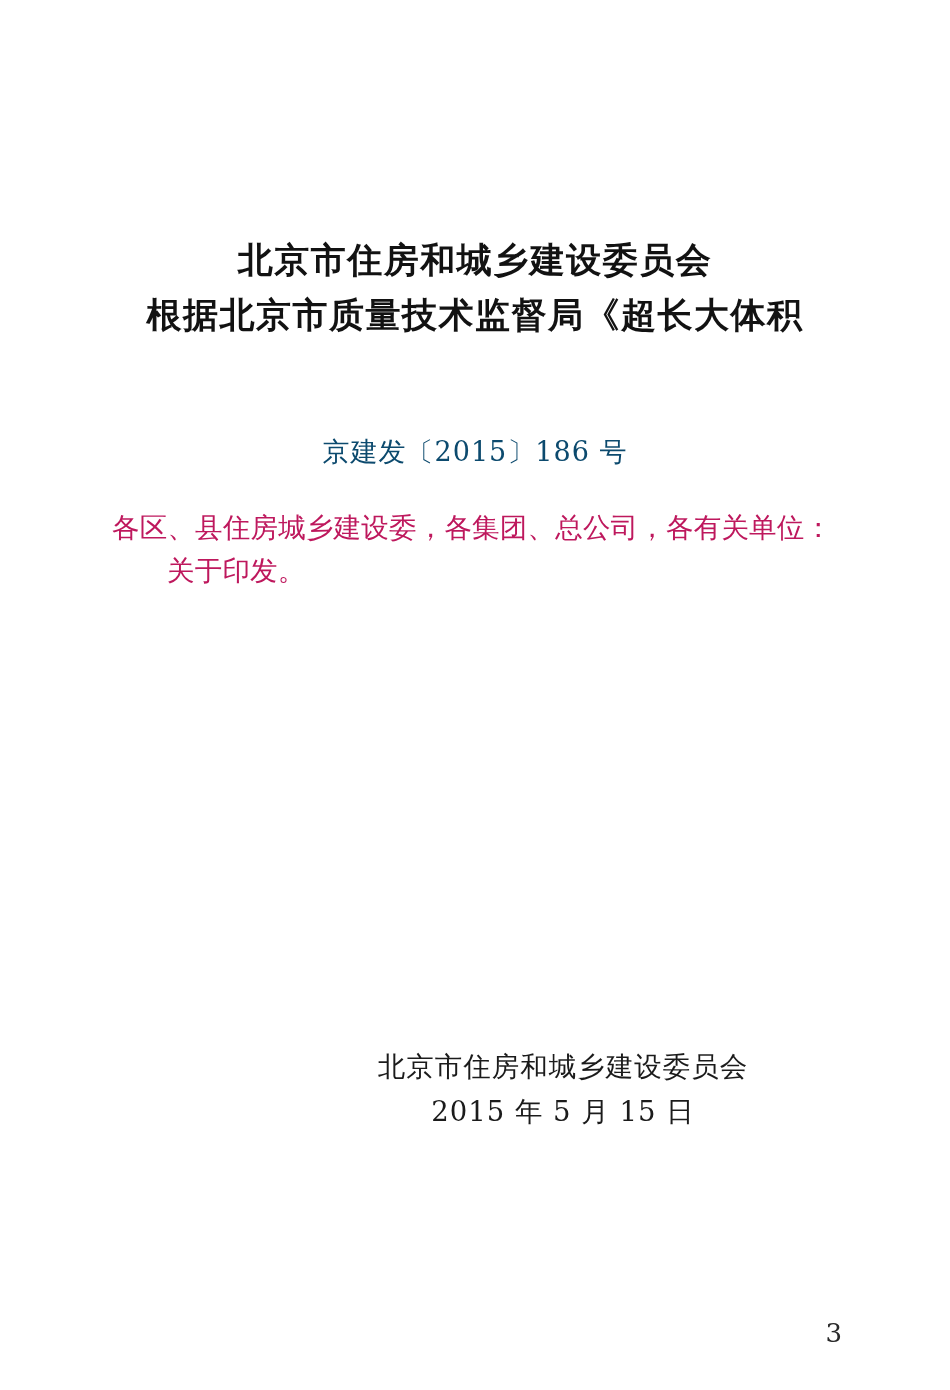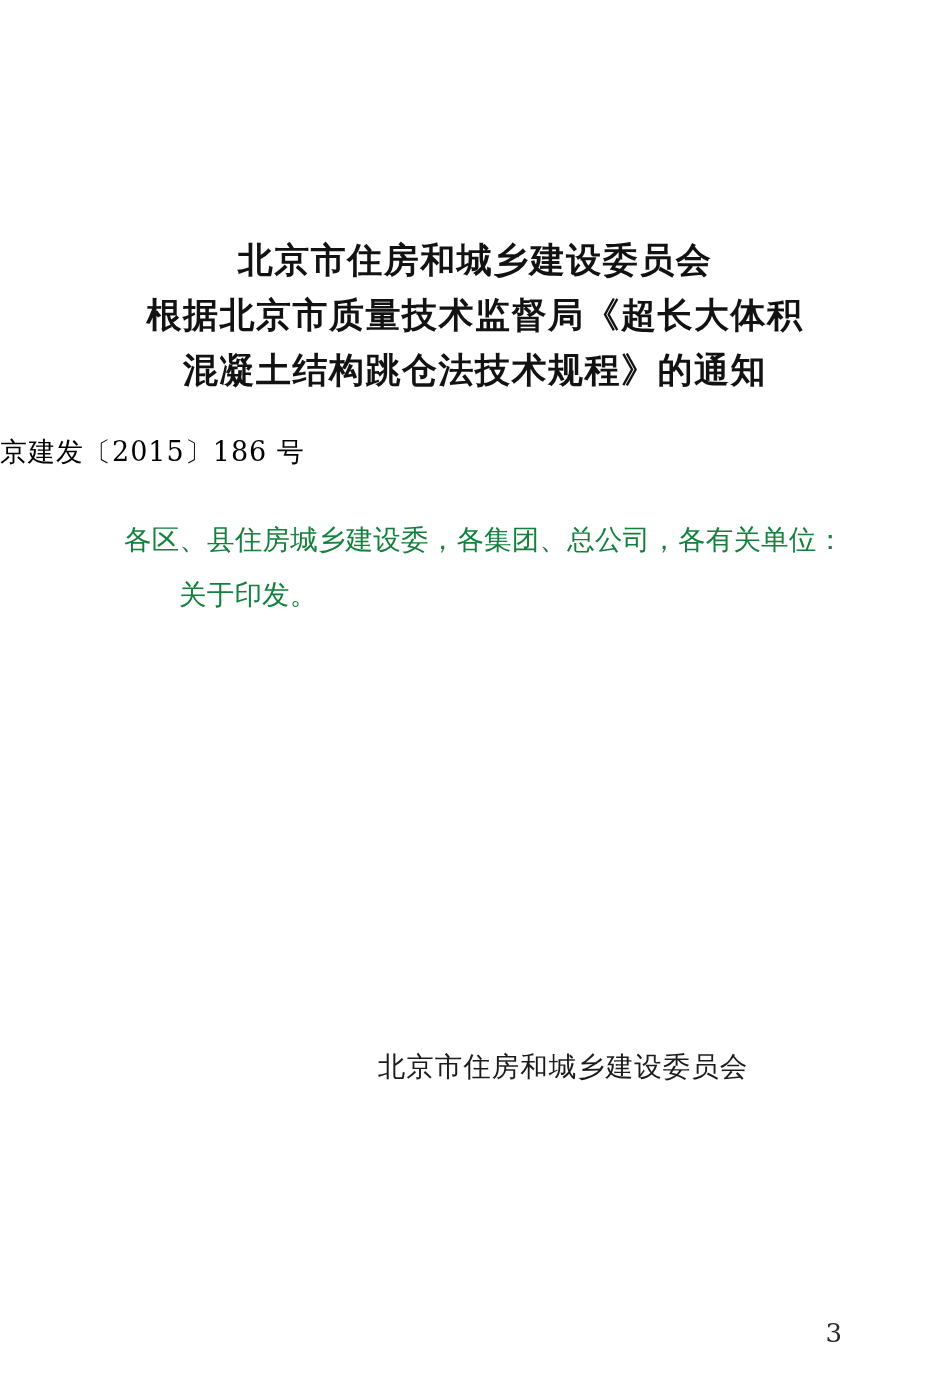--- a/index.html
+++ b/index.html
@@ -38,43 +38,43 @@
     color: #121212;
     white-space: nowrap;
   }
 
   
   .doc-number {
     position: absolute;
     left: 0;
     right: 0;
     top: 432px;
-    text-align: left;
+    text-align: center;
     font-size: 27px;
     line-height: 40px;
     letter-spacing: 1px;
-    color: #000000;
+    color: #0c4a6e;
   }
 
   
   .body-block {
     position: absolute;
     left: 112px;
     top: 506px;
     width: 766px;
   }
   .body-block p {
-    margin: 12px;
+    margin: 0;
     font-size: 27.5px;
     line-height: 43px;
     text-align: justify;
     text-align-last: left;
     text-justify: inter-character;
     letter-spacing: 0.2px;
-    color: #15803d;
+    color: #be185d;
   }
   .body-block p.indent {
     text-indent: 2em;
   }
 
   
   .signature {
     position: absolute;
     top: 1044px;
     left: 0;
@@ -105,29 +105,29 @@
   }
 </style>
 </head>
 <body>
 
 <div class="page">
 
   <div class="doc-title">
     <div class="tline">北京市住房和城乡建设委员会</div>
     <div class="tline">根据北京市质量技术监督局《超长大体积</div>
-    <div class="tline">混凝土结构跳仓法技术规程》的通知</div>
   </div>
 
   <div class="doc-number">京建发〔2015〕186 号</div>
 
   <div class="body-block">
     <p>各区、县住房城乡建设委，各集团、总公司，各有关单位：</p>
     <p class="indent">关于印发。</p>
   </div>
 
   <div class="signature">
     <div class="sig-line sig-org">北京市住房和城乡建设委员会</div>
+    <div class="sig-line sig-date">2015 年 5 月 15 日</div>
   </div>
 
   <div class="page-number">3</div>
 
 </div>
 
 </body></html>

